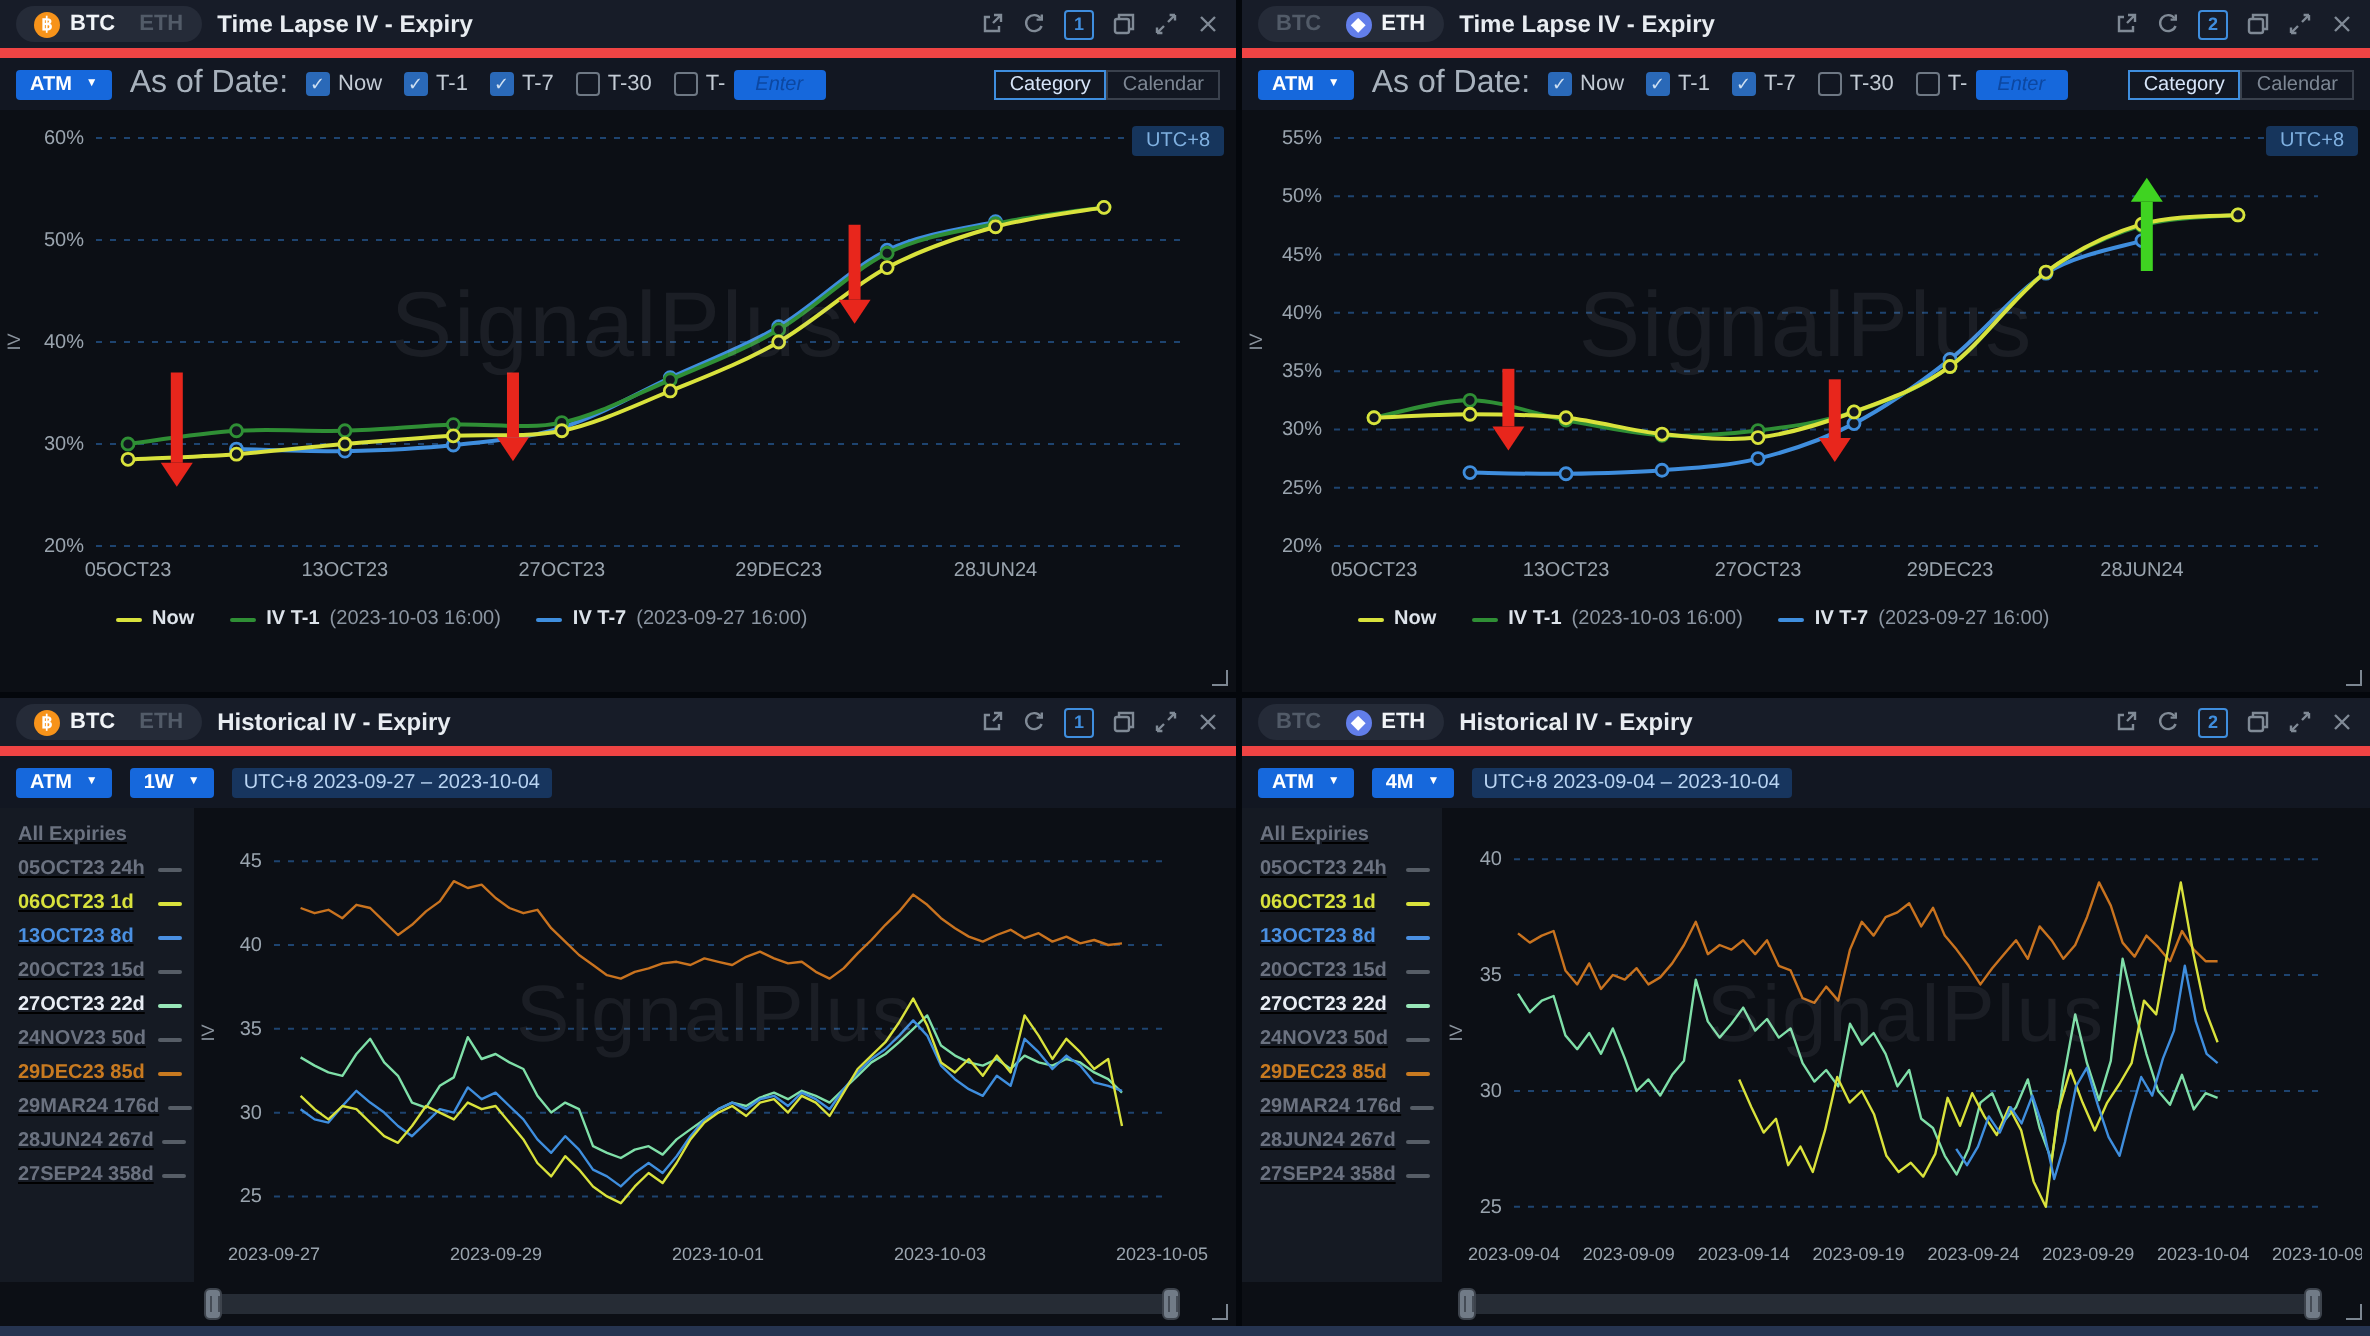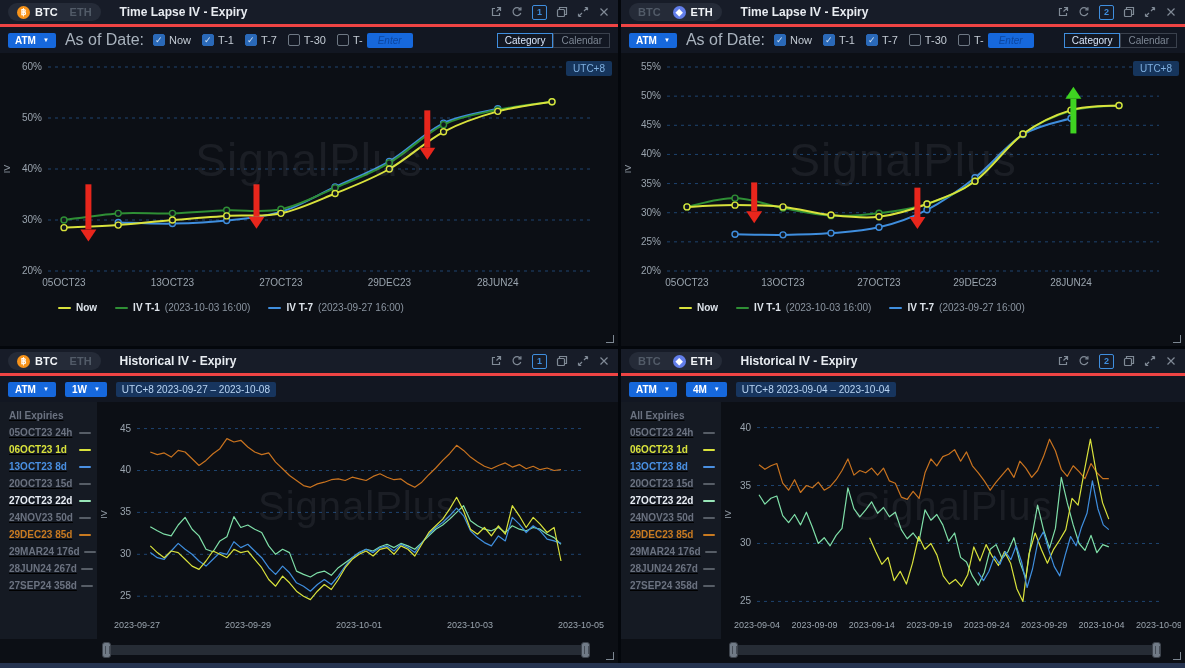--- a/index.html
+++ b/index.html
@@ -3,26 +3,26 @@
 <meta charset="utf-8">
 <style>
   html,body{margin:0;padding:0;background:#04070c;font-family:"Liberation Sans",sans-serif;}
   #stage{position:relative;width:1185px;height:668px;background:#04070c;overflow:hidden;}
   .panel{position:absolute;background:#0c0f15;display:flex;flex-direction:column;}
   .p-header{height:24px;flex:none;display:flex;align-items:center;gap:8px;padding:0 8px;background:#171c28;}
   .coin-pill{display:flex;align-items:center;background:#252b38;border-radius:10px;height:18px;padding:0 9px;gap:12px;}
   .coin-seg{display:flex;align-items:center;gap:5px;font-size:11px;font-weight:bold;color:#525b68;cursor:pointer;}
   .coin-seg.active{color:#f2f5f8;}
   .coin-ico{width:13px;height:13px;border-radius:50%;color:#fff;font-size:9px;line-height:13px;text-align:center;font-weight:bold;}
-  .p-title{font-size:12px;font-weight:bold;color:#e8ecf1;margin-left:11px;white-space:nowrap;}
+  .p-title{font-size:12px;font-weight:bold;color:#e8ecf1;margin-left:0;white-space:nowrap;}
   .win-icons{margin-left:auto;display:flex;align-items:center;gap:9px;}
   .wi{color:#808a96;display:flex;align-items:center;justify-content:center;height:13px;cursor:pointer;font-size:12px;line-height:13px;}
   .wi svg{stroke:#808a96;fill:none;stroke-width:1.2;}
   .numbox{width:13px;height:13px;border:1px solid #3f8ede;border-radius:2px;color:#3f8ede;font-size:9px;font-weight:bold;text-align:center;line-height:12px;}
-  .p-toolbar{height:26px;flex:none;display:flex;align-items:center;gap:9px;padding:0 8px;background:#121722;border-top:3px solid #ef4444;}
+  .p-toolbar{height:26px;flex:none;display:flex;align-items:center;gap:9px;padding:0 8px;background:#121722;border-top:5px solid #ef4444;}
   .dd{background:#1668dc;color:#fff;font-size:10px;font-weight:bold;border-radius:2px;padding:2px 7px;display:flex;align-items:center;gap:7px;cursor:pointer;}
   .dd .caret{font-size:6px;line-height:6px;}
   .tb-label{font-size:16px;color:#a8b2bd;}
   .cb-row{display:flex;align-items:center;gap:11px;}
   .cb-item{display:flex;align-items:center;gap:4px;cursor:pointer;}
   .cb{width:12px;height:12px;border:1px solid #6e7884;border-radius:2px;box-sizing:border-box;position:relative;background:transparent;}
   .cb.on{background:#2a69b8;border-color:#2a69b8;}
   .cb .tick{display:none;color:#cfe0f2;font-size:9px;position:absolute;left:1px;top:0px;}
   .cb.on .tick{display:block;}
   .cb-lbl{font-size:11px;color:#c3cbd4;}
@@ -454,21 +454,21 @@
     </div>
     <div class="p-toolbar">
       <span class="dd">
           <span>ATM</span>
           <span class="caret">▼</span>
         </span>
       <span class="dd">
           <span>1W</span>
           <span class="caret">▼</span>
         </span>
-      <span class="range-chip">UTC+8 2023-09-27 – 2023-10-08</span>
+      <span class="range-chip">UTC+8 2023-09-27 – 2023-10-04</span>
     </div>
     <div class="p-body" style="height:237px">
       <div class="expiry-list">
 
       <div class="exp-item">
             <span class="exp-label" style="color: rgb(107, 114, 128);">All Expiries</span>
             <span class="exp-dash"></span>
           </div>
           <div class="exp-item">
             <span class="exp-label" style="color: rgb(107, 114, 128);">05OCT23 24h</span>

